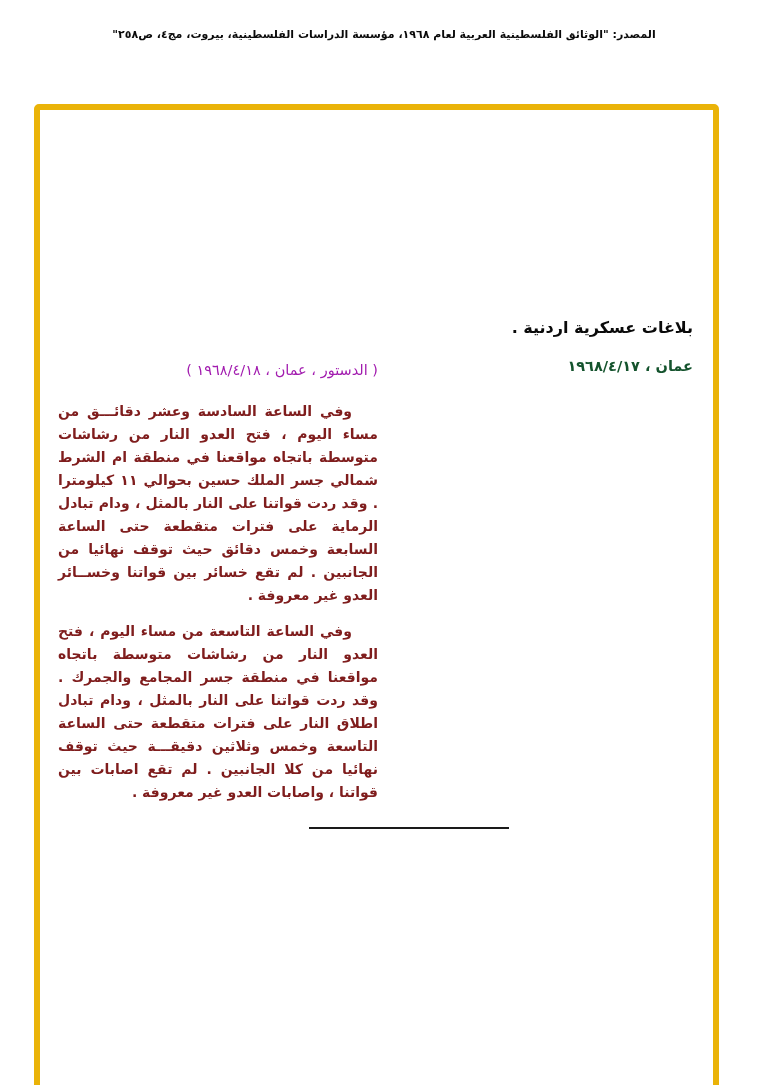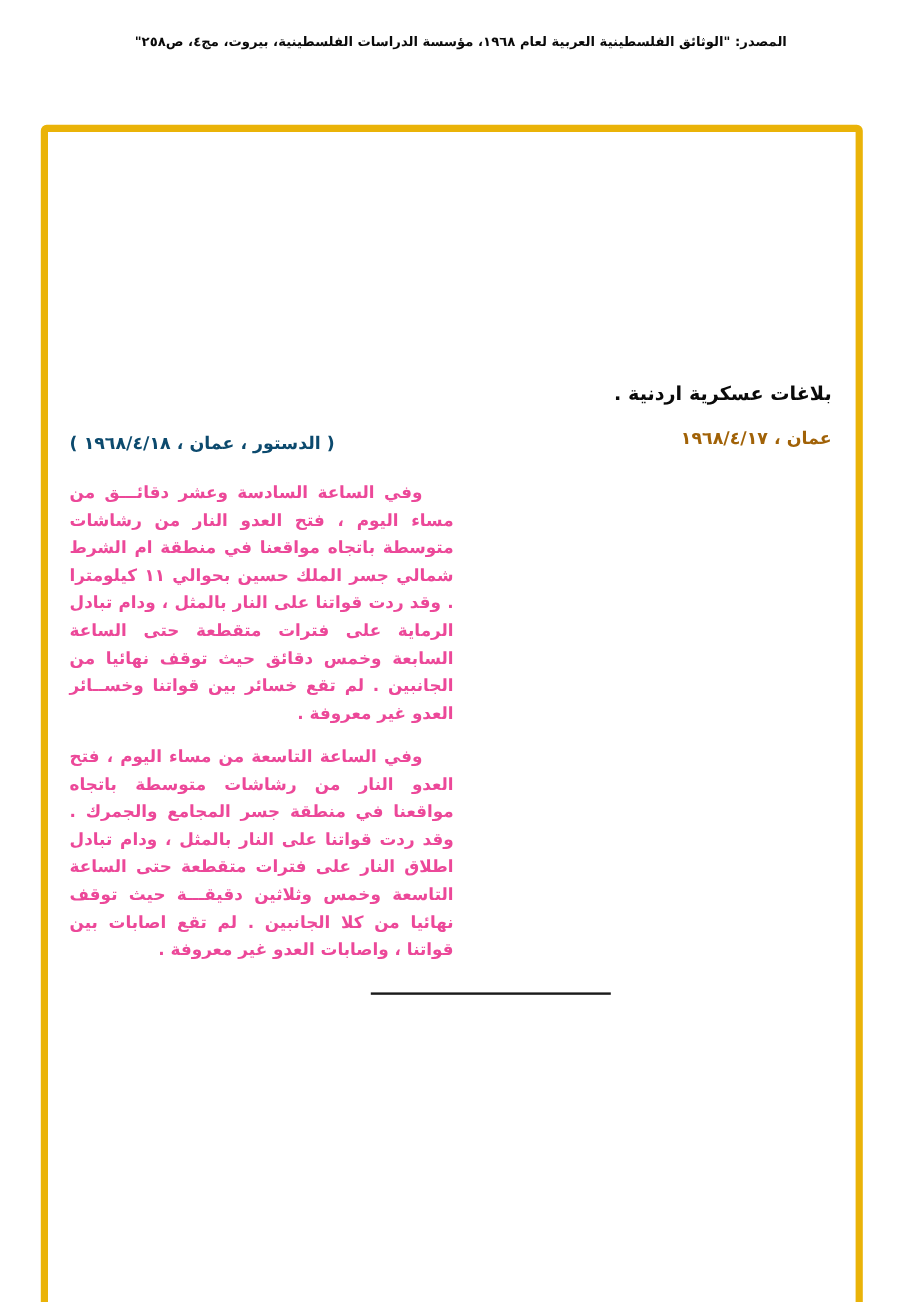--- a/index.html
+++ b/index.html
@@ -37,32 +37,32 @@
   .col { position: absolute; width: 320px; }
   .col-right { top: 208px; right: 20px; }
   .col-left  { top: 252px; left: 18px; }
 
   .comm-title {
     font-size: 16px; font-weight: bold; color: #0a0a0a;
     text-align: right; letter-spacing: 0.3px;
     margin-bottom: 21px;
   }
   .dateline-right {
-    font-size: 14.5px; font-weight: bold; color: #a16207;
+    font-size: 14.5px; font-weight: bold; color: #14532d;
     text-align: right;
     margin-bottom: 27px;
   }
   .dateline-left {
-    font-size: 14.5px; font-weight: bold; color: #0c4a6e;
-    text-align: left;
+    font-size: 14.5px; font-weight: normal; color: #a21caf;
+    text-align: right;
     margin-bottom: 22px;
   }
 
   .para {
-    font-size: 14px; font-weight: bold; color: #ec4899;
+    font-size: 14px; font-weight: bold; color: #7f1d1d;
     line-height: 23px;
     text-align: justify;
     text-indent: 26px;
     margin-bottom: 13px;
   }
 
   
   .divider {
     position: absolute;
     left: 269px; top: 717px;

